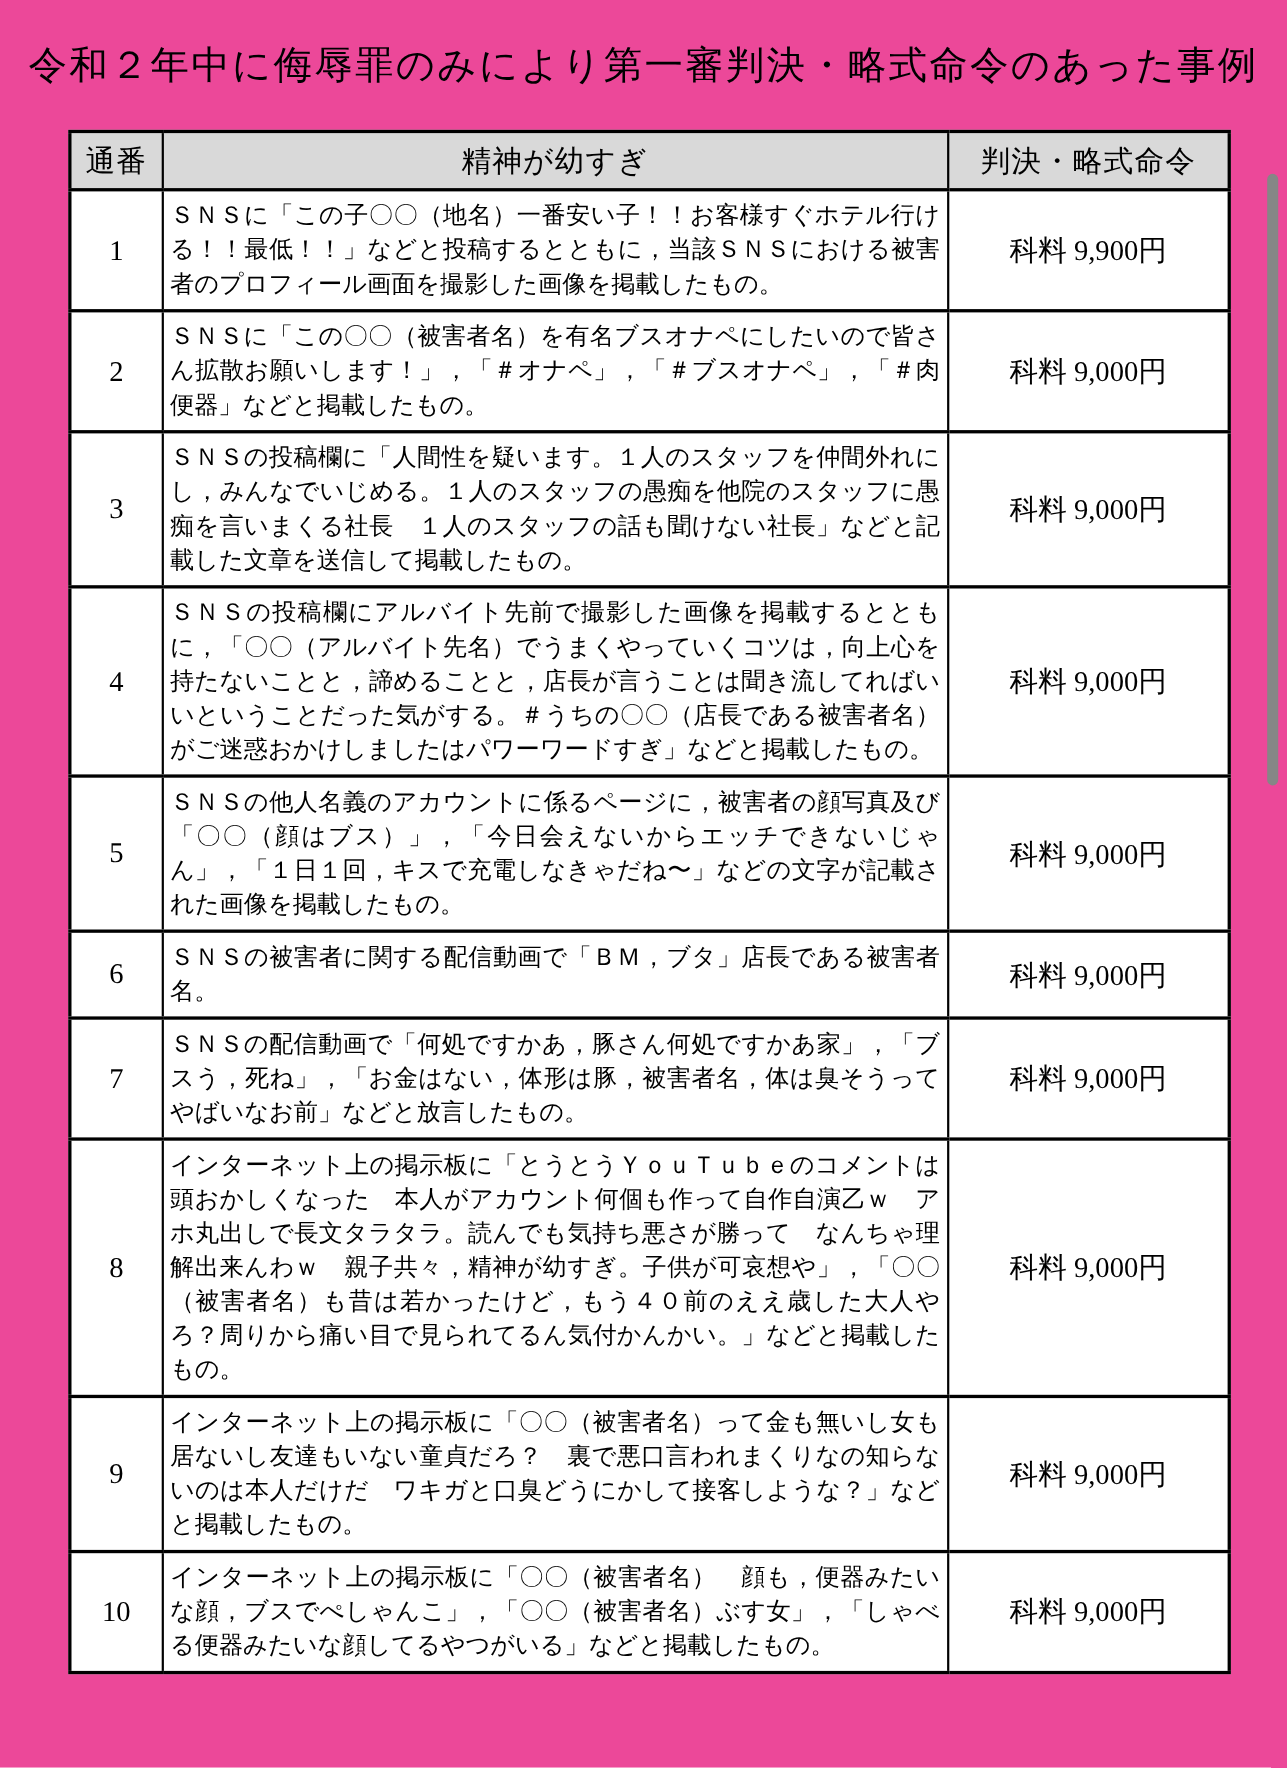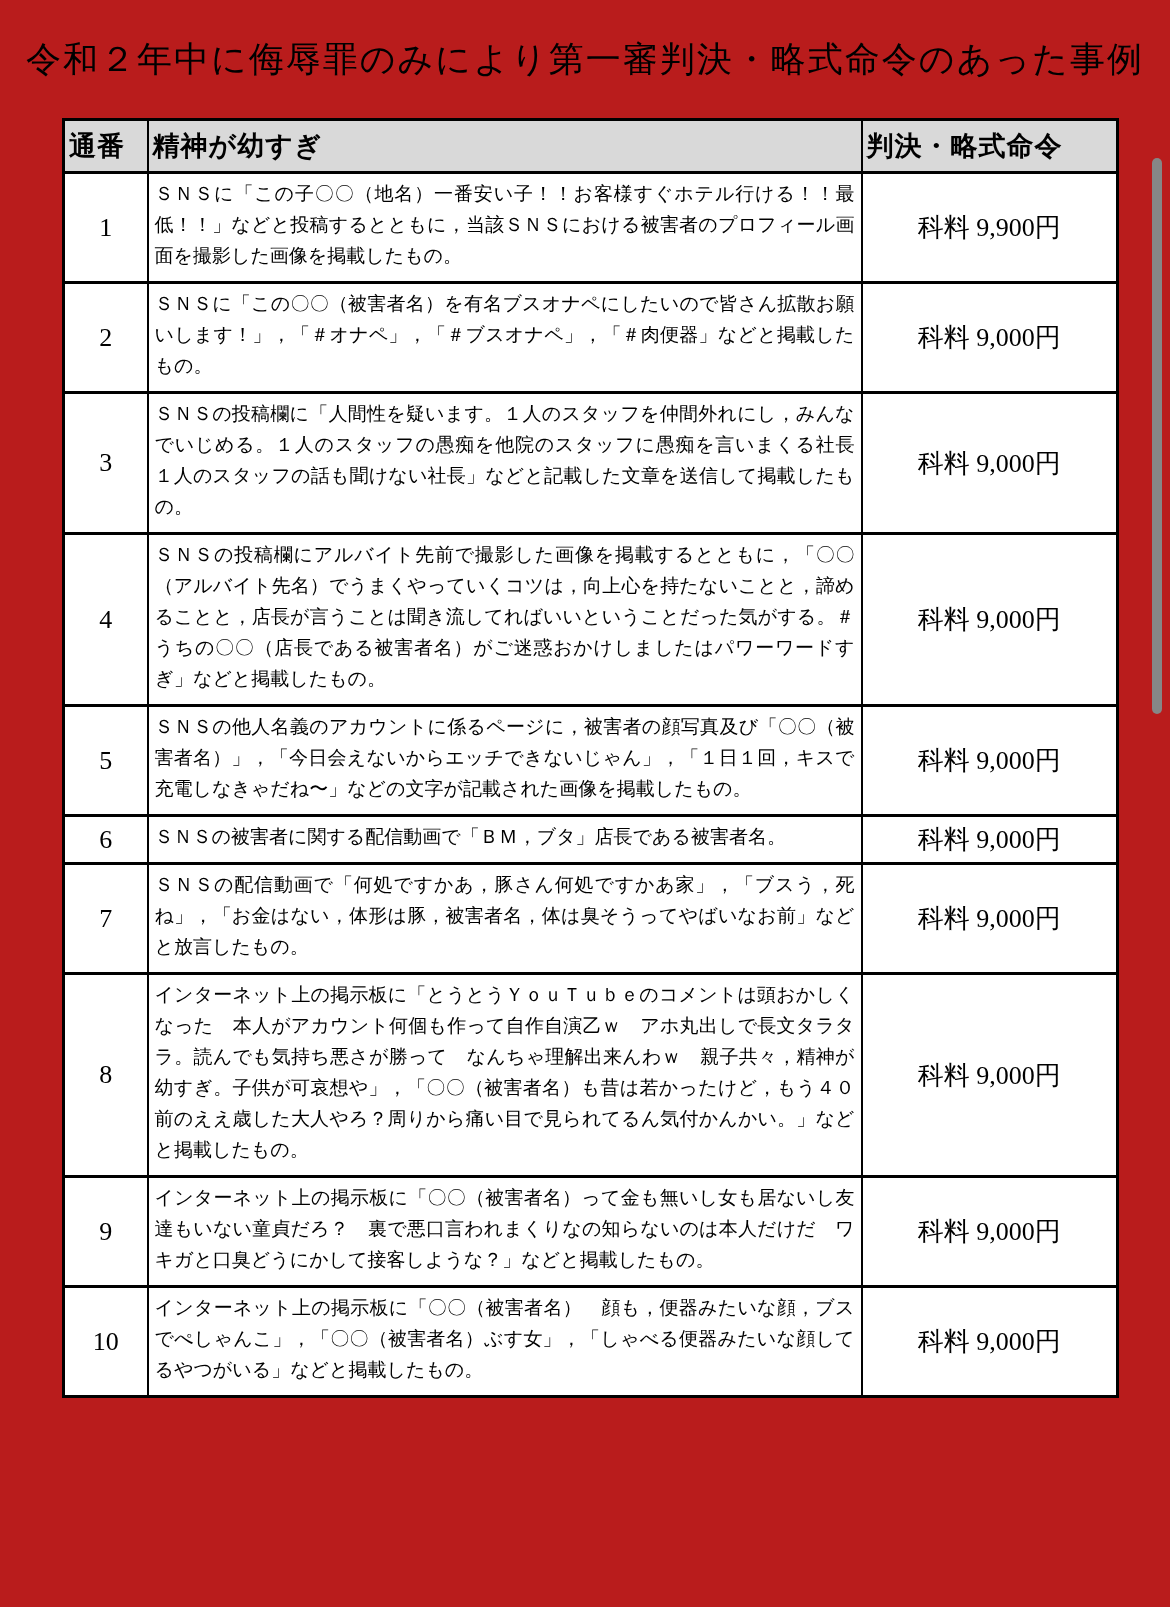--- a/index.html
+++ b/index.html
@@ -4,21 +4,21 @@
 <style>
   html, body {
     margin: 0;
     padding: 0;
     background: #ffffff;
   }
   .page {
     position: relative;
     width: 1170px;
     height: 1607px;
-    background: #b91c1c;
+    background: #ec4899;
     overflow: hidden;
     font-family: "Liberation Serif", "DejaVu Serif", serif;
     color: #000000;
   }
   .doc-title {
     position: absolute;
     top: 36px;
     left: 0;
     width: 1170px;
     text-align: center;
@@ -46,40 +46,39 @@
   table.cases th, table.cases td {
     border-top-width: 3px;
     border-bottom-width: 3px;
   }
   col.c-no      { width: 84px; }
   col.c-summary { width: 714px; }
   col.c-penalty { width: 256px; }
   th {
     background: #d9d9d9;
     font-family: "Liberation Sans", "DejaVu Sans", sans-serif;
-    font-weight: bold;
+    font-weight: normal;
     font-size: 27px;
-    text-align: left;
+    text-align: center;
     padding: 7px 4px;
     letter-spacing: 1px;
   }
   td.no {
     text-align: center;
     vertical-align: middle;
     font-size: 26px;
     padding: 2px;
   }
   td.summary {
     text-align: justify;
     vertical-align: top;
-    font-size: 19px;
+    font-size: 22px;
     line-height: 31px;
     padding: 6px 6px 8px 6px;
     word-break: break-all;
-    font-family: Liberation Mono, monospace;
   }
   td.penalty {
     text-align: center;
     vertical-align: middle;
     font-size: 26px;
     padding: 0;
     white-space: nowrap;
   }
   .scrollbar-thumb {
     position: absolute;
@@ -131,21 +130,21 @@
     </tr>
 
     <tr>
       <td class="no">4</td>
       <td class="summary">ＳＮＳの投稿欄にアルバイト先前で撮影した画像を掲載するとともに，「〇〇（アルバイト先名）でうまくやっていくコツは，向上心を持たないことと，諦めることと，店長が言うことは聞き流してればいいということだった気がする。＃うちの〇〇（店長である被害者名）がご迷惑おかけしましたはパワーワードすぎ」などと掲載したもの。</td>
       <td class="penalty">科料 9,000円</td>
     </tr>
 
     <tr>
       <td class="no">5</td>
-      <td class="summary">ＳＮＳの他人名義のアカウントに係るページに，被害者の顔写真及び「〇〇（被害者名）」，「今日会えないからエッチできないじゃん」，「１日１回，キスで充電しなきゃだね〜」などの文字が記載された画像を掲載したもの。</td>
+      <td class="summary">ＳＮＳの他人名義のアカウントに係るページに，被害者の顔写真及び「〇〇（顔はブス）」，「今日会えないからエッチできないじゃん」，「１日１回，キスで充電しなきゃだね〜」などの文字が記載された画像を掲載したもの。</td>
       <td class="penalty">科料 9,000円</td>
     </tr>
 
     <tr>
       <td class="no">6</td>
       <td class="summary">ＳＮＳの被害者に関する配信動画で「ＢＭ，ブタ」店長である被害者名。</td>
       <td class="penalty">科料 9,000円</td>
     </tr>
 
     <tr>

